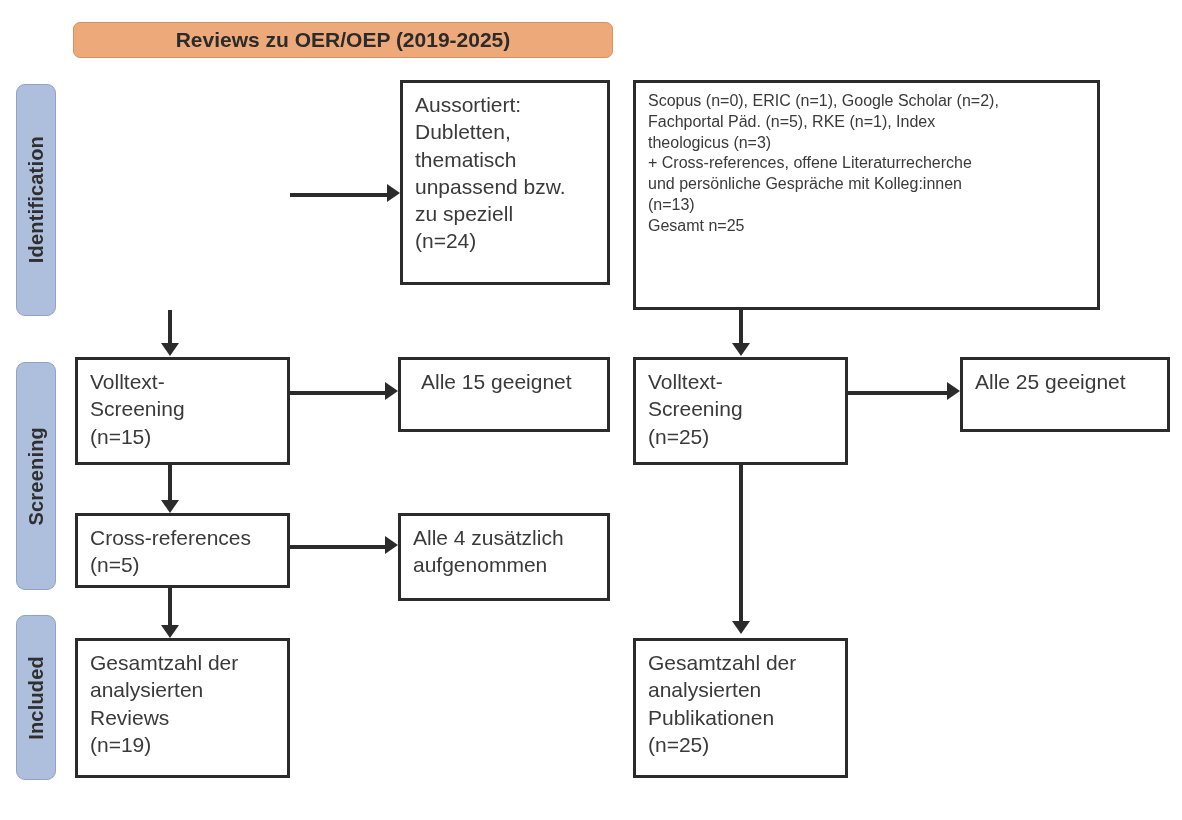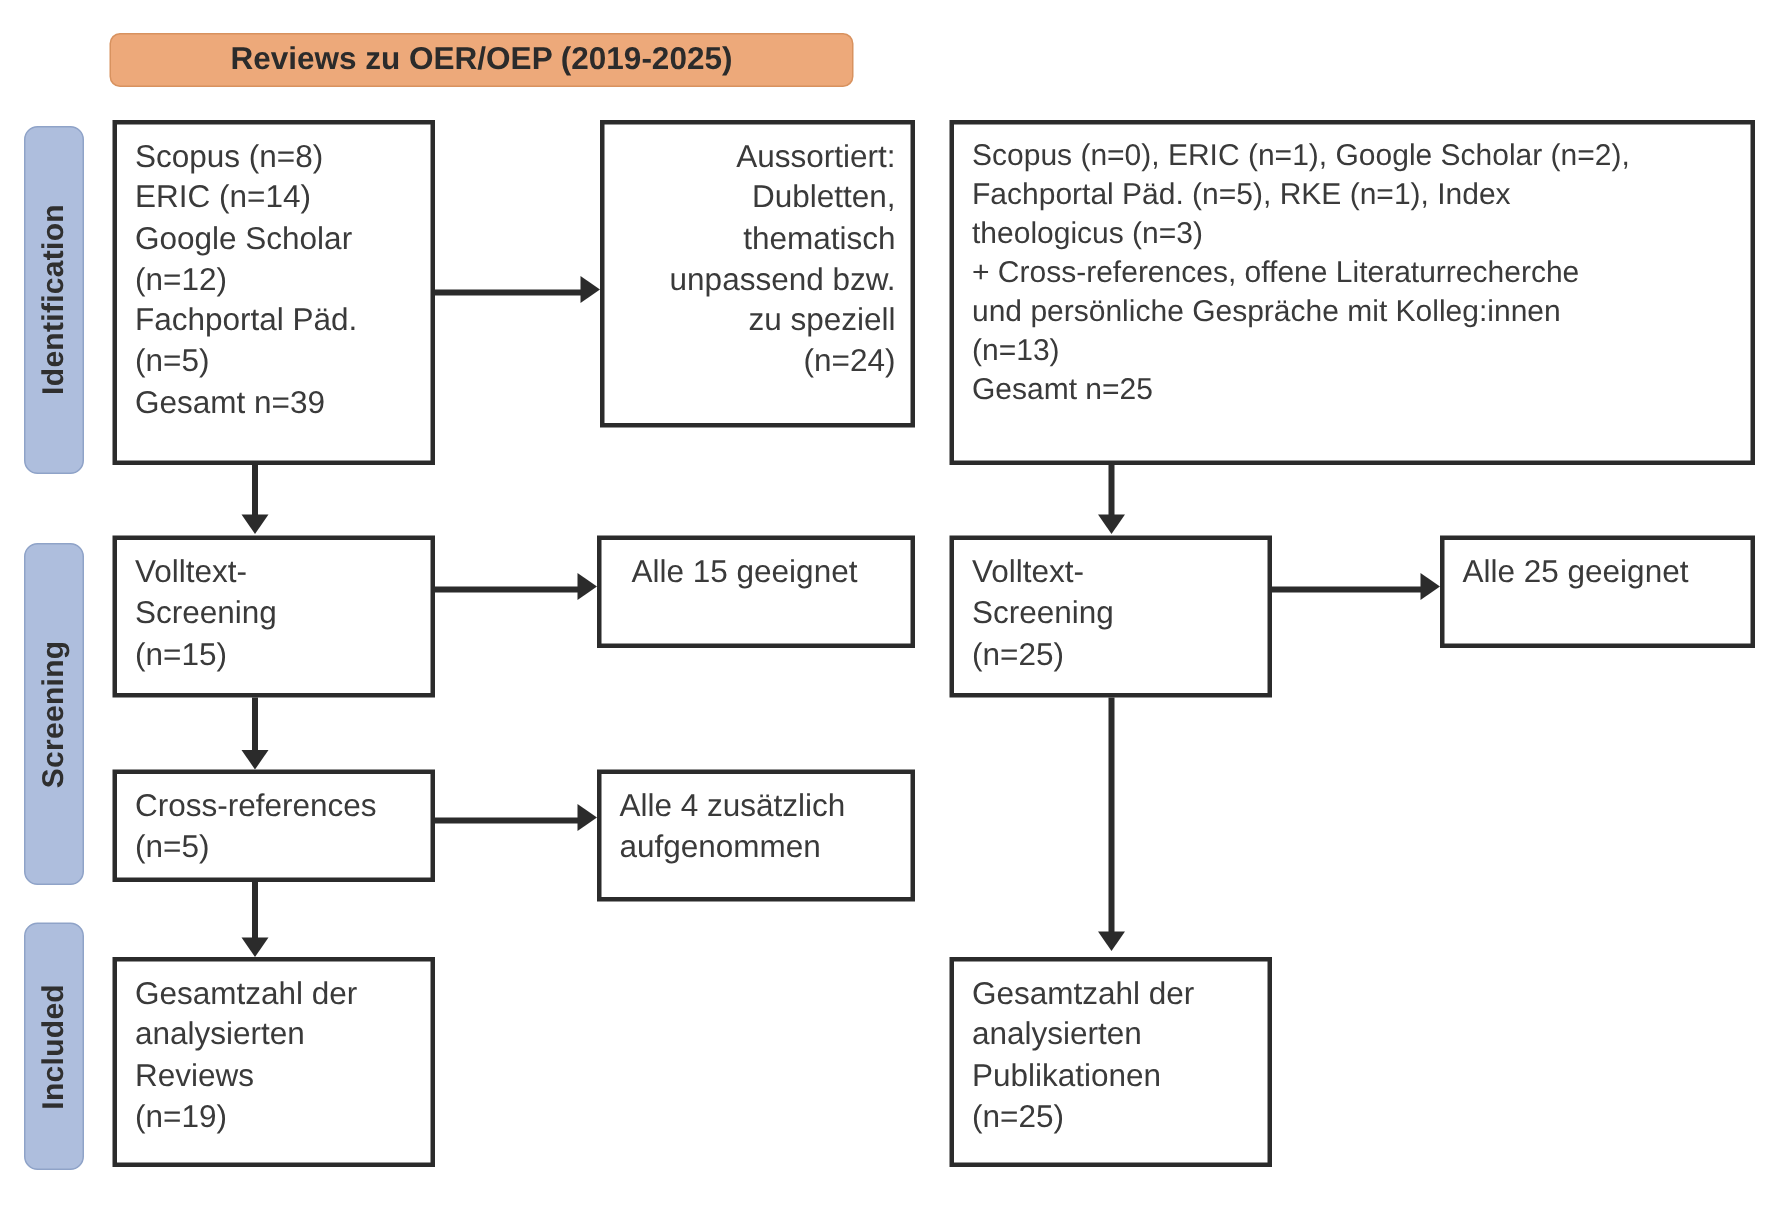--- a/index.html
+++ b/index.html
@@ -104,32 +104,25 @@
   </div>
 
   <div class="stage-bar" style="left:16px; top:362px; width:40px; height:228px;">
     <span class="stage-text">Screening</span>
   </div>
 
   <div class="stage-bar" style="left:16px; top:615px; width:40px; height:165px;">
     <span class="stage-text">Included</span>
   </div>
 
-  <div class="col-header" style="left:73px; top:22px; width:496px; height:36px;">Reviews zu OER/OEP (2019-2025)</div>
+  <div class="col-header" style="left:73px; top:22px; width:540px; height:36px;">Reviews zu OER/OEP (2019-2025)</div>
 
 
-  <div class="box" style="left:75px; top:80px; width:215px; height:230px;">Scopus (n=8)
-ERIC (n=14)
-Google Scholar
-(n=12)
-Fachportal Päd.
-(n=5)
-Gesamt n=39</div>
 
-  <div class="box" style="left:400px; top:80px; width:210px; height:205px;text-align:right;">Aussortiert:
+  <div class="box" style="left:400px; top:80px; width:210px; height:205px;">Aussortiert:
 Dubletten,
 thematisch
 unpassend bzw.
 zu speziell
 (n=24)</div>
 
   <div class="hline" style="left:290px; top:193px; width:98px;"></div>
   <div class="arrow-right" style="left:387px; top:184px;"></div>
 
   <div class="vline" style="left:168px; top:310px; height:35px;"></div>
@@ -157,21 +150,21 @@
   <div class="arrow-right" style="left:385px; top:536px;"></div>
 
   <div class="vline" style="left:168px; top:588px; height:38px;"></div>
   <div class="arrow-down" style="left:161px; top:625px;"></div>
 
   <div class="box" style="left:75px; top:638px; width:215px; height:140px;">Gesamtzahl der
 analysierten
 Reviews
 (n=19)</div>
 
-  <div class="box" style="left:633px; top:80px; width:537px; height:230px; font-size:20px;">Scopus (n=0), ERIC (n=1), Google Scholar (n=2),
+  <div class="box" style="left:633px; top:80px; width:467px; height:230px; font-size:16px;">Scopus (n=0), ERIC (n=1), Google Scholar (n=2),
 Fachportal Päd. (n=5), RKE (n=1), Index
 theologicus (n=3)
 + Cross-references, offene Literaturrecherche
 und persönliche Gespräche mit Kolleg:innen
 (n=13)
 Gesamt n=25</div>
 
   <div class="vline" style="left:739px; top:310px; height:35px;"></div>
   <div class="arrow-down" style="left:732px; top:343px;"></div>
 

